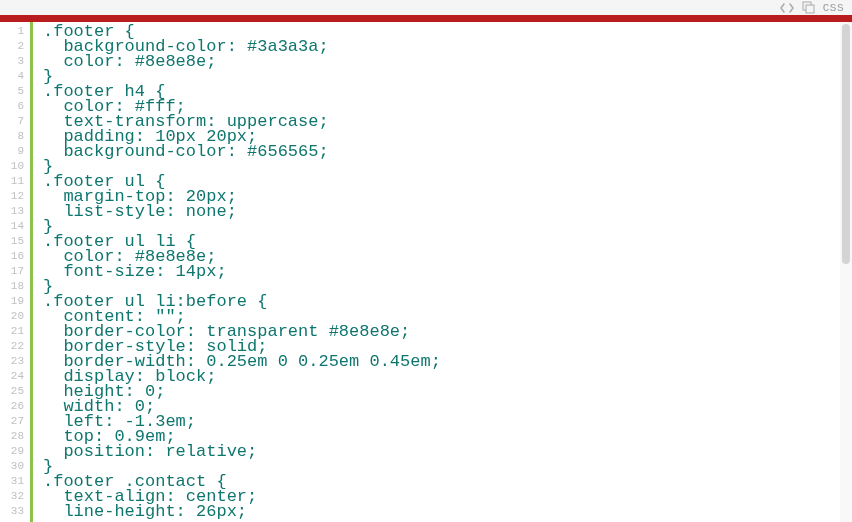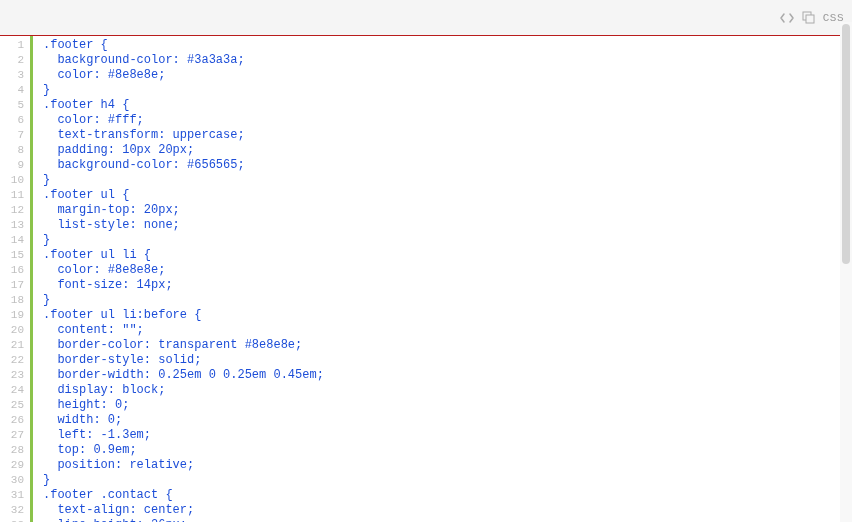--- a/index.html
+++ b/index.html
@@ -6,23 +6,23 @@
   body {
     font-family: Consolas, Monaco, 'Courier New', monospace;
     font-size: 12px;
     background: #fff;
     width: 852px;
     height: 522px;
     overflow: hidden;
     position: relative;
   }
   .topbar {
-    height: 36px;
+    height: 22px;
     background: #f5f5f5;
-    border-bottom: 1px solid #b91c1c;
+    border-bottom: 7px solid #b91c1c;
     display: flex;
     justify-content: flex-end;
     align-items: center;
     padding: 4px 8px;
     gap: 8px;
   }
   .topbar .icon {
     color: #999;
     font-size: 13px;
     cursor: pointer;
@@ -53,22 +53,22 @@
   .stripe {
     width: 3px;
     background: #8bc34a;
     margin-right: 10px;
   }
   .code {
     flex: 1;
     padding-top: 2px;
     line-height: 15px;
     white-space: pre;
-    color: #1d4ed8;
-    font-size: 12px;
+    color: #0f766e;
+    font-size: 17px;
     position: relative;
   }
   .scrollbar-track {
     position: absolute;
     right: 0;
     top: 22px;
     bottom: 0;
     width: 12px;
     background: #f8f8f8;
   }

